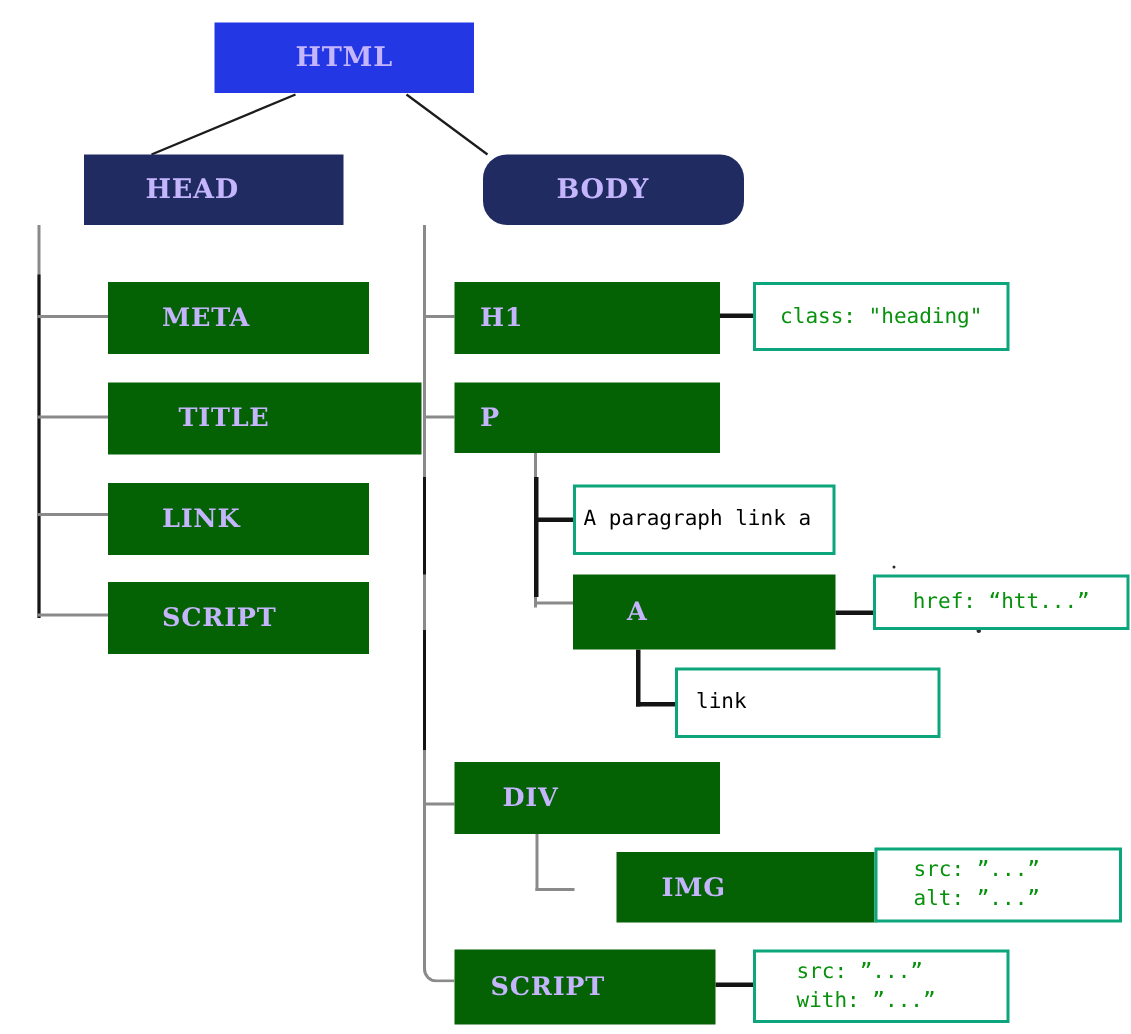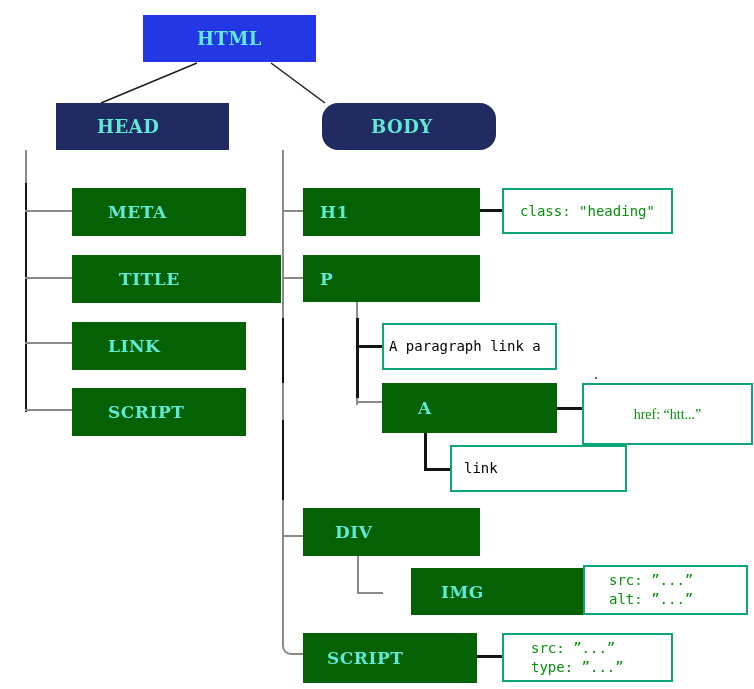--- a/index.html
+++ b/index.html
@@ -3,21 +3,21 @@
 <meta charset="utf-8">
 <style>
   html,body{margin:0;padding:0;background:#fff;}
   .canvas{
     position:relative;width:754px;height:689px;background:#fff;
     font-family:"DejaVu Serif", serif;overflow:hidden;
   }
   .edges{position:absolute;left:0;top:0;width:754px;height:689px;pointer-events:none;}
   .node{
     position:absolute;box-sizing:border-box;display:flex;align-items:center;
-    color:#5eead4;font-weight:bold;font-size:17px;letter-spacing:.5px;
+    color:#c4b5fd;font-weight:bold;font-size:17px;letter-spacing:.5px;
   }
   .node.root{background:var(--root-fill);justify-content:center;font-size:18px;}
   .node.branch{background:var(--branch-fill);font-size:18px;margin-left:44px;}
   .node.elem{background:var(--elem-fill);}
   .ann{
     position:absolute;box-sizing:border-box;background:#fff;
     border:2px solid var(--ann-border);
     display:flex;flex-direction:column;justify-content:center;
     font-family:"DejaVu Sans Mono", monospace;font-size:14px;line-height:19px;
     white-space:pre;
@@ -132,31 +132,31 @@
   </div>
 
   <div class="ann center" style="left:502px;top:188px;width:171px;height:46px;">
     <span class="g">class: "heading"</span>
   </div>
 
   <div class="ann" style="left:382px;top:323px;width:175px;height:47px;padding-left:5px;">
     <span class="k">A paragraph link a</span>
   </div>
 
-  <div class="ann center" style="left:582px;top:383px;width:171px;height:62px;font-family:Liberation Serif, serif;">
+  <div class="ann center" style="left:582px;top:383px;width:171px;height:37px;">
     <span class="g">href: “htt...”</span>
   </div>
 
   <div class="ann" style="left:450px;top:445px;width:177px;height:47px;padding-left:12px;">
     <span class="k">link</span>
   </div>
 
   <div class="ann" style="left:583px;top:565px;width:165px;height:50px;padding-left:24px;">
     <span class="g">src: ”...”</span>
     <span class="g">alt: ”...”</span>
   </div>
 
   <div class="ann" style="left:502px;top:633px;width:171px;height:49px;padding-left:27px;">
     <span class="g">src: ”...”</span>
-    <span class="g">type: ”...”</span>
+    <span class="g">with: ”...”</span>
   </div>
 
 </div>
 
 </body></html>

